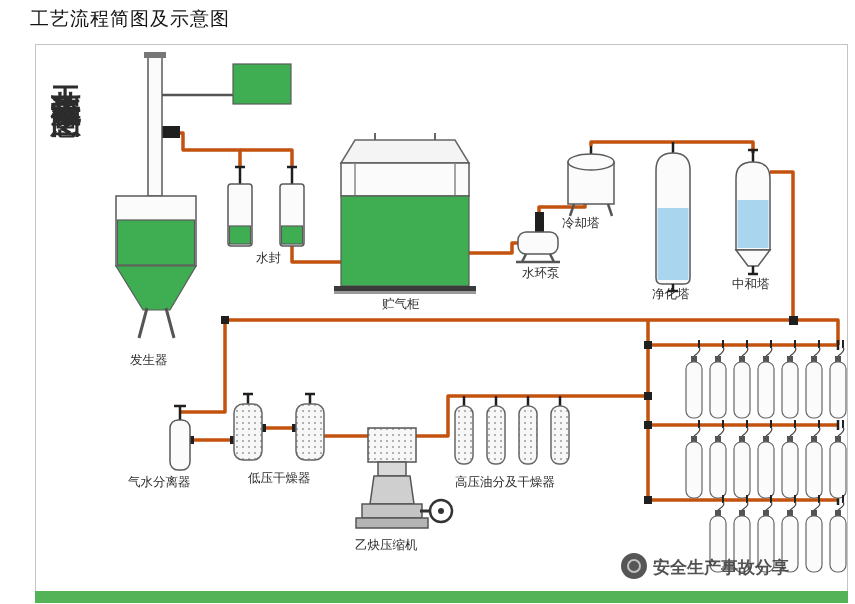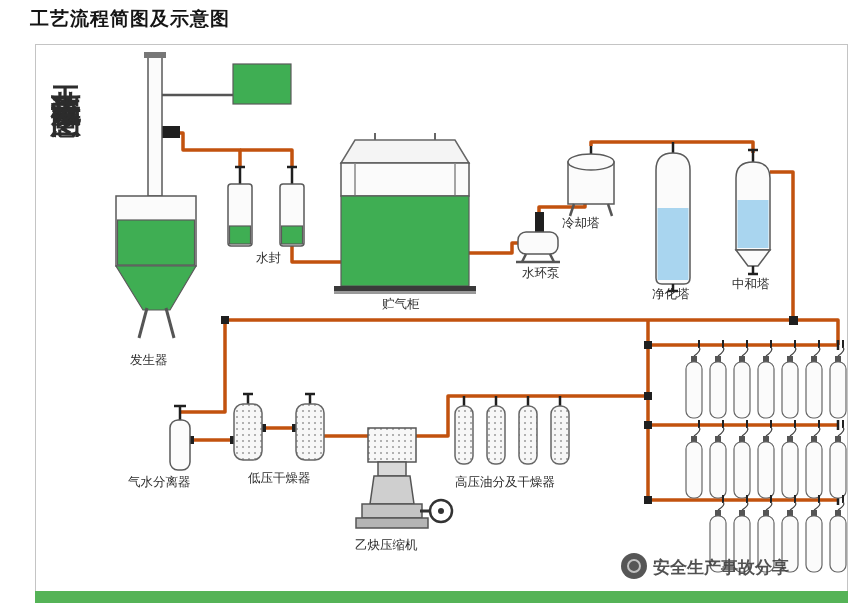--- a/index.html
+++ b/index.html
@@ -1,18 +1,18 @@
 <!DOCTYPE html>
 <html style="--pipe: #c2520e; --green: #3fae53; --blue: #a9d5ef; --footer: #55b357; --outline: #5a5a5a;"><head>
 <meta charset="utf-8">
 <style>
   *{margin:0;padding:0;box-sizing:border-box}
   html,body{width:855px;height:604px;background:#fff;font-family:"Liberation Sans",sans-serif;overflow:hidden}
   .page{position:relative;width:855px;height:604px}
-  .title{position:absolute;left:30px;top:6px;font-size:19px;font-weight:700;color:#141414;letter-spacing:1px;z-index:3}
+  .title{position:absolute;left:30px;top:6px;font-size:19px;font-weight:400;color:#141414;letter-spacing:1px;z-index:3}
   .side-label{position:absolute;left:50px;top:62px;writing-mode:vertical-rl;text-orientation:upright;
               font-size:30px;font-weight:700;color:#2c2c2c;letter-spacing:4px;line-height:1.1;z-index:2}
   svg.canvas{position:absolute;left:0;top:0;z-index:1}
   .pipe{stroke:var(--pipe,#c2520e);stroke-width:3.5;fill:none;stroke-linejoin:round}
   .vessel{fill:#fbfbfb;stroke:var(--outline,#5a5a5a);stroke-width:1.5}
   .green{fill:var(--green,#3fae53);stroke:var(--outline,#5a5a5a);stroke-width:1.2}
   .blue{fill:var(--blue,#a9d5ef)}
   .fit{fill:#1f1f1f}
   .stub{stroke:#1f1f1f;stroke-width:2.5;fill:none}
   .lbl{font-family:"Liberation Sans",sans-serif;font-size:12.5px;fill:#2d2d2d}

